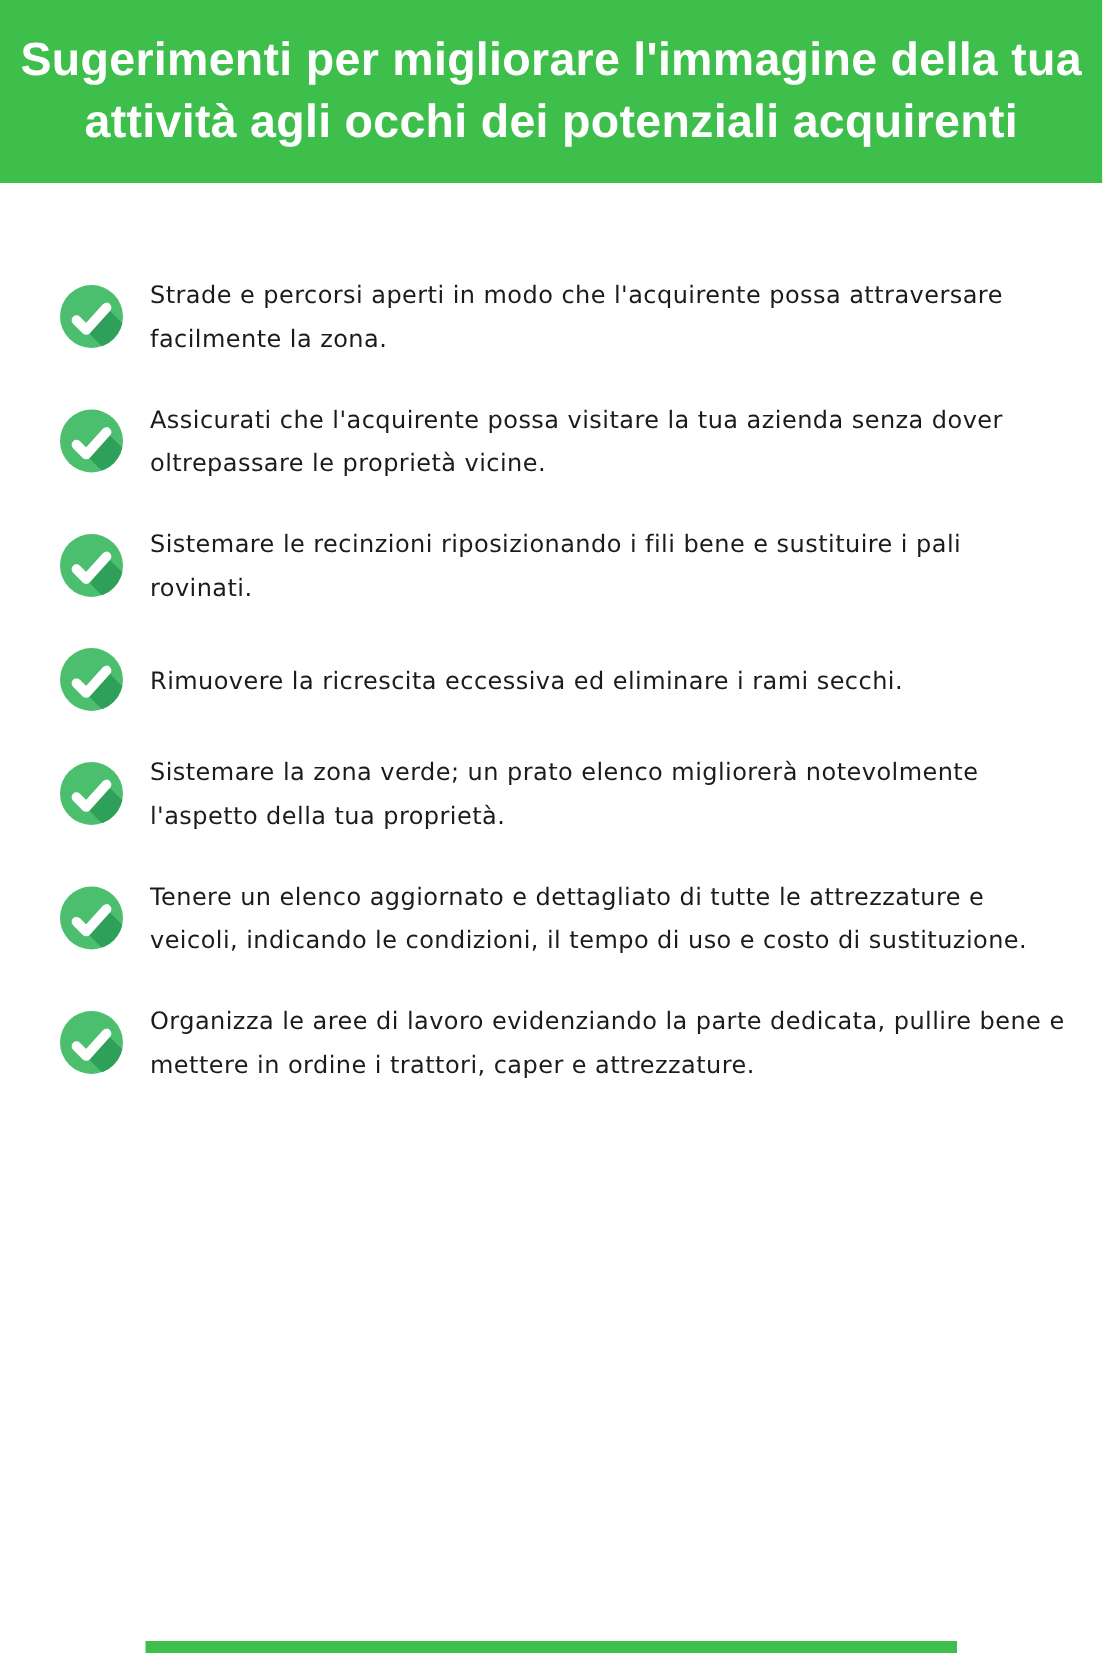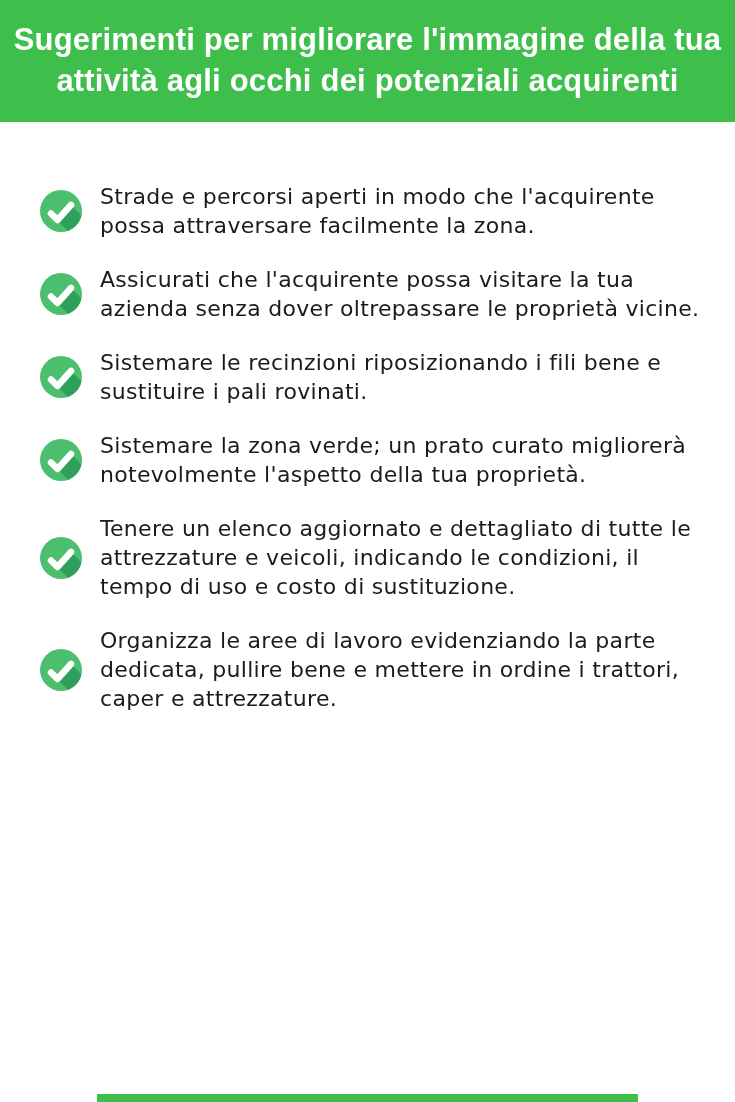--- a/index.html
+++ b/index.html
@@ -47,21 +47,21 @@
     align-items: center;
     gap: 17px;
   }
   .item .icon-wrap {
     flex: 0 0 44px;
     width: 44px;
     height: 44px;
   }
   .item .txt {
     color: var(--text-color, #1b1b1b);
-    font-size: 22px;
+    font-size: 16px;
     line-height: 29px;
     letter-spacing: 0.3px;
   }
   .footer-bar {
     position: absolute;
     left: 97px;
     right: 97px;
     bottom: 0;
     height: 8px;
     background: var(--accent, #3ebe4b);
@@ -129,21 +129,36 @@
               <clipPath id="ccl">
                 <circle cx="22" cy="22" r="21"></circle>
               </clipPath>
             </defs>
             <circle cx="22" cy="22" r="21" fill="#4cbf6e"></circle>
             <g clip-path="url(#ccl)">
               <polygon points="32,16 47,31 33.5,46 26,39 12,24.5 18.5,31" fill="#2fa05a"></polygon>
             </g>
             <path d="M12 24.5 L18.5 31 L32 16" fill="none" stroke="#ffffff" stroke-width="6.5" stroke-linecap="round" stroke-linejoin="round"></path>
           </svg></span>
-      <span class="txt">Sistemare la zona verde; un prato curato migliorerà notevolmente l'aspetto della tua proprietà.</span>
+      <span class="txt">Rimuovere la ricrescita eccessiva ed eliminare i rami secchi.</span>
+    </div>
+    <div class="item">
+      <span class="icon-wrap"><svg width="44" height="44" viewBox="0 0 44 44" xmlns="http://www.w3.org/2000/svg">
+            <defs>
+              <clipPath id="ccl">
+                <circle cx="22" cy="22" r="21"></circle>
+              </clipPath>
+            </defs>
+            <circle cx="22" cy="22" r="21" fill="#4cbf6e"></circle>
+            <g clip-path="url(#ccl)">
+              <polygon points="32,16 47,31 33.5,46 26,39 12,24.5 18.5,31" fill="#2fa05a"></polygon>
+            </g>
+            <path d="M12 24.5 L18.5 31 L32 16" fill="none" stroke="#ffffff" stroke-width="6.5" stroke-linecap="round" stroke-linejoin="round"></path>
+          </svg></span>
+      <span class="txt">Sistemare la zona verde; un prato elenco migliorerà notevolmente l'aspetto della tua proprietà.</span>
     </div>
     <div class="item">
       <span class="icon-wrap"><svg width="44" height="44" viewBox="0 0 44 44" xmlns="http://www.w3.org/2000/svg">
             <defs>
               <clipPath id="ccl">
                 <circle cx="22" cy="22" r="21"></circle>
               </clipPath>
             </defs>
             <circle cx="22" cy="22" r="21" fill="#4cbf6e"></circle>
             <g clip-path="url(#ccl)">

